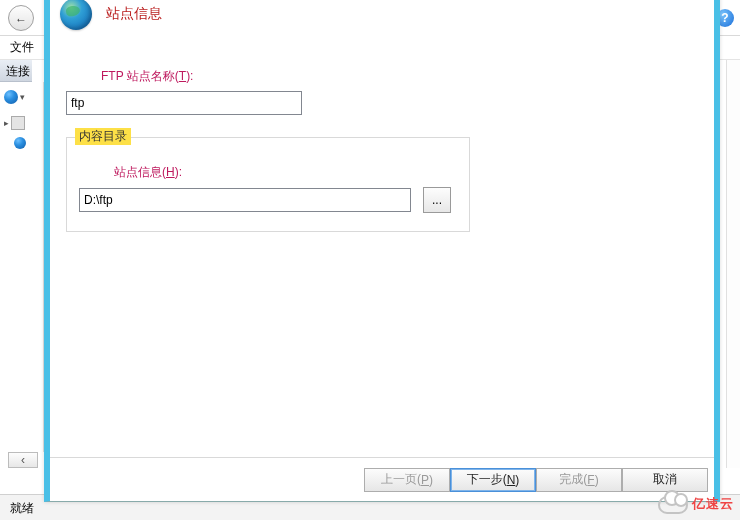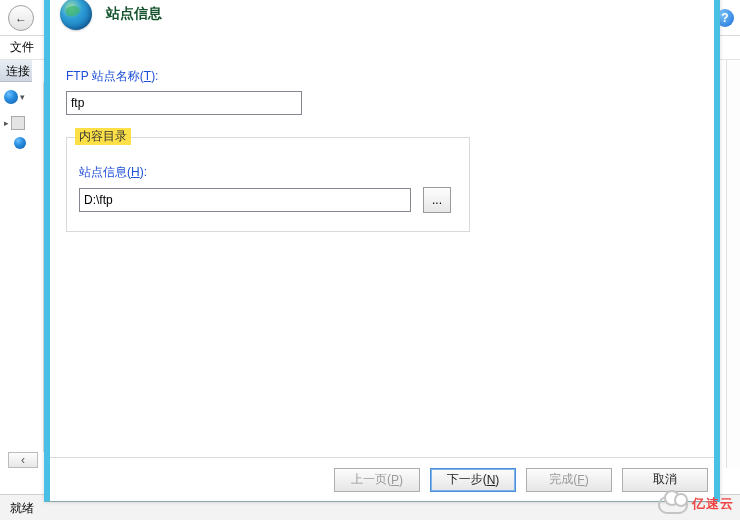--- a/index.html
+++ b/index.html
@@ -147,32 +147,33 @@
     position:absolute;
     left:6px; top:8px;
     width:14px; height:10px;
     background: #3cb371;
     border-radius: 40% 50% 50% 40%;
     transform: rotate(-10deg);
     opacity:.7;
   }
   .wiz-title {
     font-size: 14px;
-    font-weight: bold;
-    color: #14532d;
+    font-weight: normal;
+    color: #b91c1c;
   }
   .wiz-body {
     padding: 34px 16px 0 16px;
   }
   .field-row {
     margin-bottom: 4px;
   }
   .field-label {
-    color: #1d4ed8;
+    color: #be185d;
     margin-bottom: 6px;
+    margin-left: 35px;
   }
   .hotkey { text-decoration: underline; }
   .text-input {
     width: 236px;
     height: 24px;
     border: 1px solid #828790;
     padding: 0 4px;
     font-size: 12px;
     font-family: inherit;
     outline: none;
@@ -212,21 +213,20 @@
     display:flex; align-items:center; justify-content:center;
   }
   .wiz-footer {
     position: absolute;
     left: 0; right: 0; bottom: 0;
     height: 44px;
     border-top: 1px solid #d9d9d9;
     display: flex;
     justify-content: flex-end;
     align-items: center;
-    gap: 10px;
     padding: 0 6px;
     margin-top: 40px;
   }
   .btn {
     min-width: 86px;
     height: 24px;
     border: 1px solid #adadad;
     background: linear-gradient(#fcfcfc,#e6e6e6);
     font-size: 12px;
     font-family: inherit;

